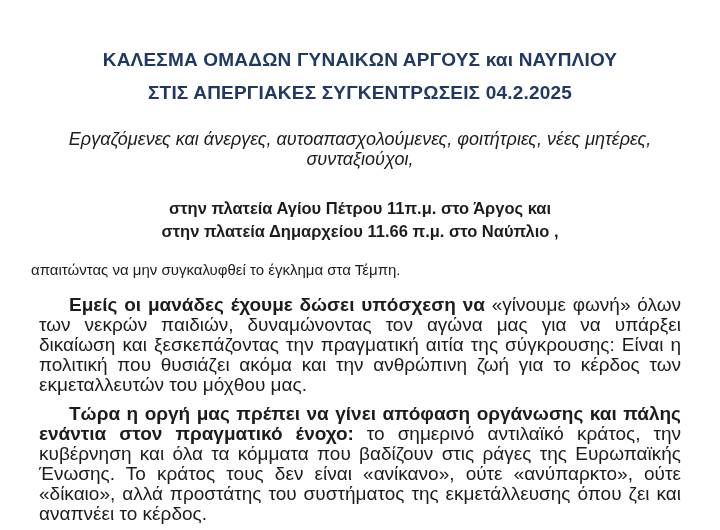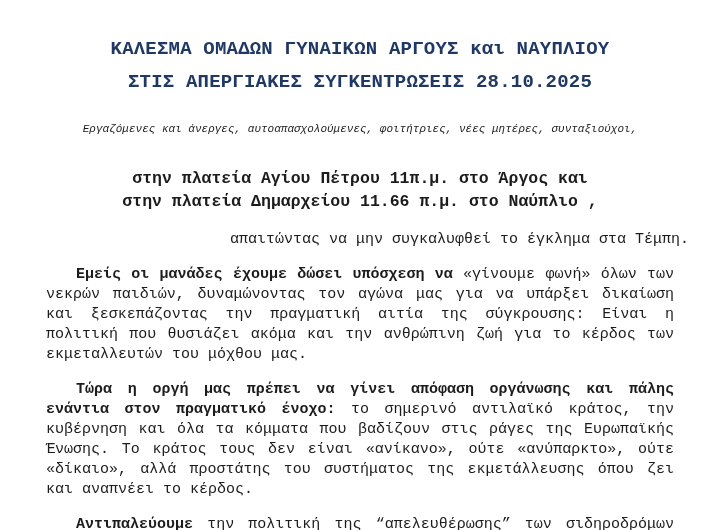--- a/index.html
+++ b/index.html
@@ -7,82 +7,82 @@
     padding: 0;
     background: #ffffff;
   }
   .page {
     position: relative;
     width: 720px;
     height: 530px;
     background: #ffffff;
     overflow: hidden;
     box-sizing: border-box;
-    padding: 0 31px;
-    font-family: Liberation Mono, monospace;
+    padding: 10px 31px;
+    font-family: Liberation Sans, sans-serif;
     color: #1c1c1c;
   }
   .doc-title {
     margin: 33px 0 0 0;
     text-align: center;
     font-size: 19px;
     line-height: 33px;
     font-weight: bold;
     color: #1f3864;
     letter-spacing: 0.2px;
   }
   .intro-line {
     margin-top: 20px;
     text-align: center;
     font-style: italic;
-    font-size: 11px;
+    font-size: 18px;
     line-height: 20px;
   }
   .call-para {
     margin-top: 12px;
     text-align: center;
     font-size: 15px;
     line-height: 20px;
   }
   .venue-block {
     margin-top: 28px;
     text-align: center;
     font-weight: bold;
     font-size: 16.5px;
     line-height: 23px;
   }
   .demand-line {
     margin-top: 12px;
     font-size: 15px;
     line-height: 20px;
-    text-align: right;
+    text-align: left;
   }
   .body-para {
-    margin: 15px;
-    font-size: 15px;
+    margin: 8px;
+    font-size: 19px;
     line-height: 20px;
     text-align: justify;
     text-indent: 30px;
   }
   .body-para.first {
     margin-top: 2px;
   }
   .body-para.spaced {
     margin-top: 9px;
   }
   b { font-weight: bold; }
 </style>
 </head>
 <body>
 
 <div class="page">
 
   <h1 class="doc-title">
     <span>ΚΑΛΕΣΜΑ ΟΜΑΔΩΝ ΓΥΝΑΙΚΩΝ ΑΡΓΟΥΣ και ΝΑΥΠΛΙΟΥ</span><br>
-    <span>ΣΤΙΣ ΑΠΕΡΓΙΑΚΕΣ ΣΥΓΚΕΝΤΡΩΣΕΙΣ 28.10.2025</span>
+    <span>ΣΤΙΣ ΑΠΕΡΓΙΑΚΕΣ ΣΥΓΚΕΝΤΡΩΣΕΙΣ 04.2.2025</span>
   </h1>
 
   <p class="intro-line">Εργαζόμενες και άνεργες, αυτοαπασχολούμενες, φοιτήτριες, νέες μητέρες, συνταξιούχοι,</p>
 
 
   <p class="venue-block">
     <span>στην πλατεία Αγίου Πέτρου 11π.μ. στο Άργος και</span><br>
     <span>στην πλατεία Δημαρχείου 11.66 π.μ. στο Ναύπλιο ,</span>
   </p>
 

